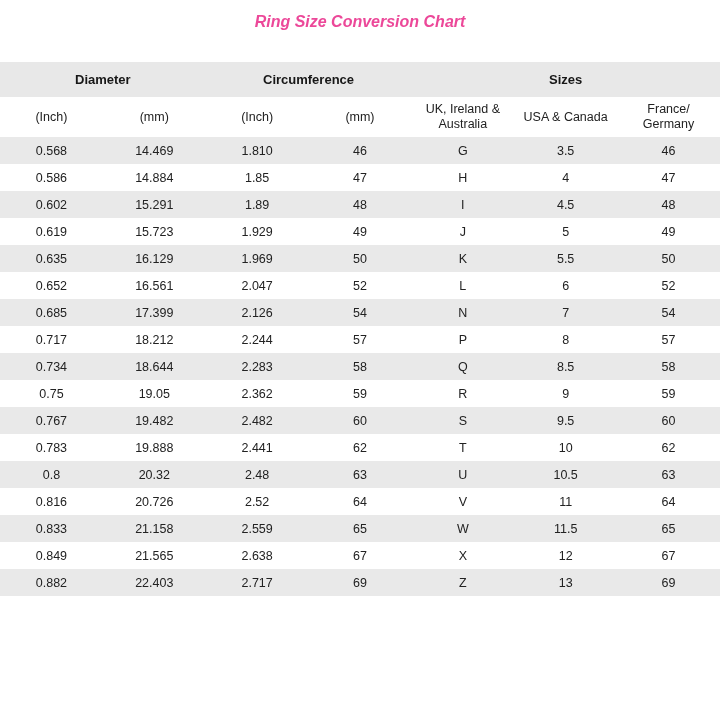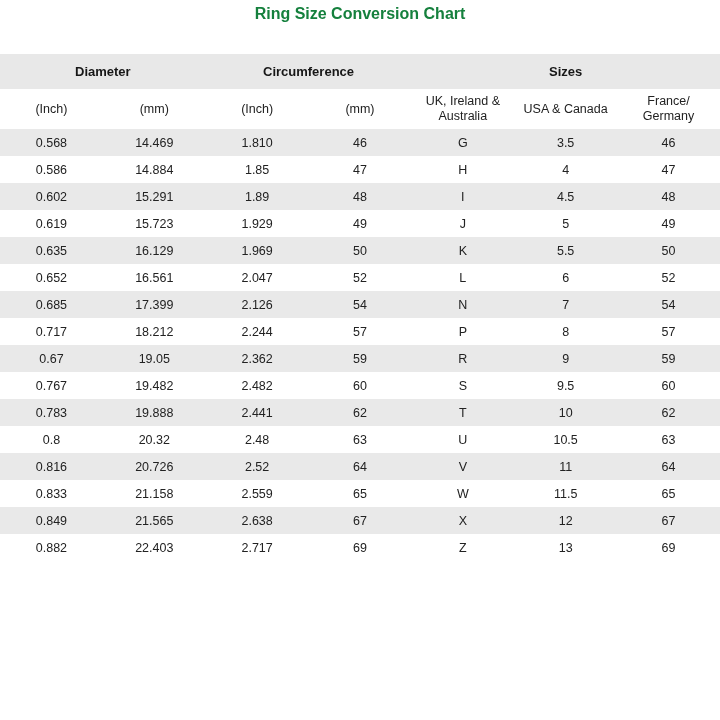--- a/index.html
+++ b/index.html
@@ -6,26 +6,27 @@
     margin: 0;
     padding: 0;
     width: 720px;
     height: 720px;
     background: #ffffff;
     overflow: hidden;
     font-family: "Liberation Sans", sans-serif;
     color: #1d1d1d;
   }
   .page-title {
-    margin: 4px 0 30px 0;
+    margin: 12px 0 30px 0;
     font-size: 16px;
     line-height: 20px;
     font-weight: bold;
     text-align: center;
-    color: #15803d;
+    color: #ec4899;
+    font-style: italic;
   }
   table.ring-table {
     width: 720px;
     border-collapse: collapse;
     table-layout: fixed;
   }
   table.ring-table th,
   table.ring-table td {
     text-align: center;
     vertical-align: middle;
@@ -161,21 +162,30 @@
         <tr>
           <td>0.717</td>
           <td>18.212</td>
           <td>2.244</td>
           <td>57</td>
           <td>P</td>
           <td>8</td>
           <td>57</td>
         </tr>
         <tr>
-          <td>0.67</td>
+          <td>0.734</td>
+          <td>18.644</td>
+          <td>2.283</td>
+          <td>58</td>
+          <td>Q</td>
+          <td>8.5</td>
+          <td>58</td>
+        </tr>
+        <tr>
+          <td>0.75</td>
           <td>19.05</td>
           <td>2.362</td>
           <td>59</td>
           <td>R</td>
           <td>9</td>
           <td>59</td>
         </tr>
         <tr>
           <td>0.767</td>
           <td>19.482</td>

